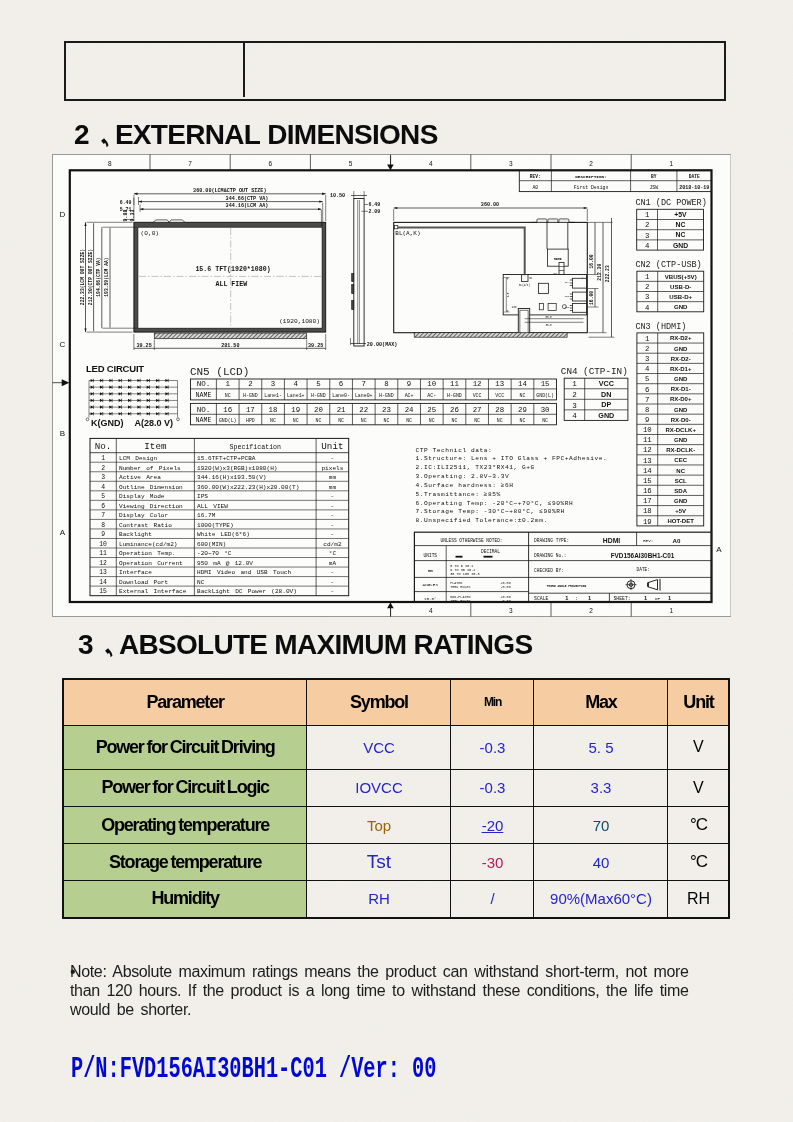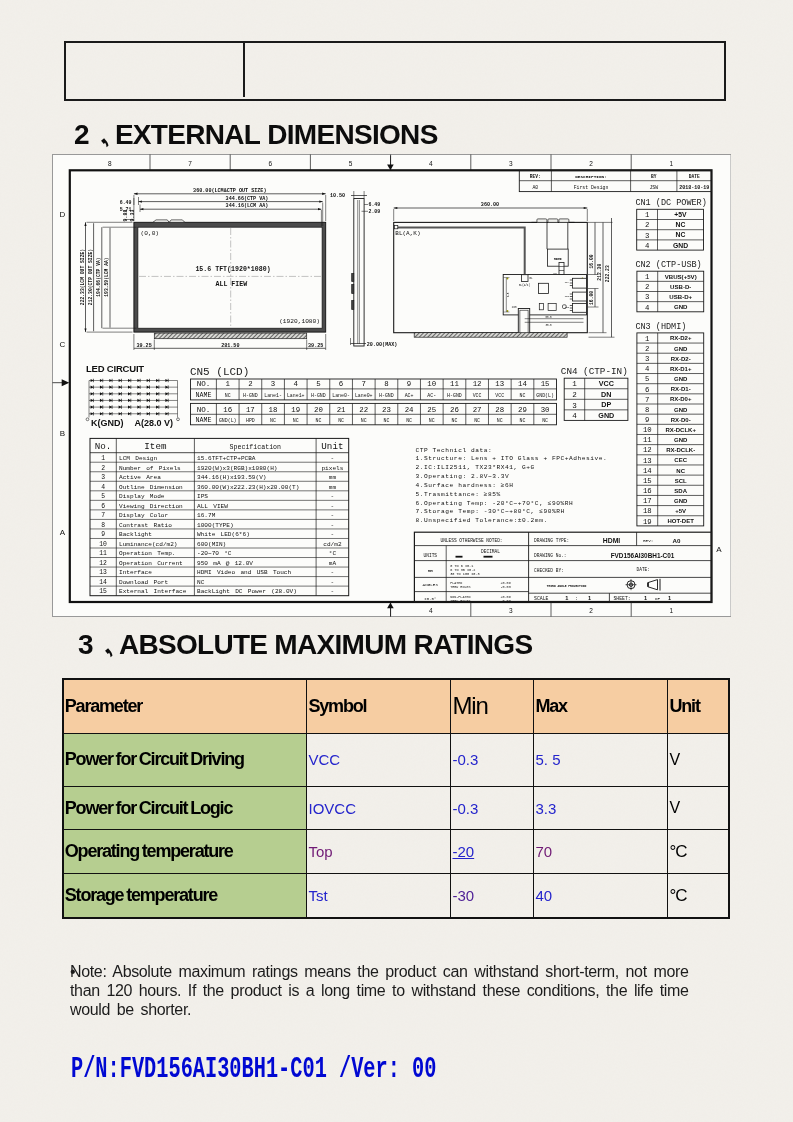--- a/index.html
+++ b/index.html
@@ -725,34 +725,34 @@
 <text x="576" y="599.5" font-size="5" text-anchor="middle" font-family="Liberation Mono" font-weight="normal" fill="#111">:</text>
 <text x="589" y="600.2" font-size="5.6" text-anchor="middle" font-family="Liberation Sans" font-weight="bold" fill="#111">1</text>
 <text x="612.9" y="600" font-size="4.8" text-anchor="start" font-family="Liberation Mono" font-weight="normal" fill="#111">SHEET:</text>
 <text x="645" y="600.2" font-size="5.6" text-anchor="middle" font-family="Liberation Sans" font-weight="bold" fill="#111">1</text>
 <text x="657" y="599.8" font-size="4.2" text-anchor="middle" font-family="Liberation Mono" font-weight="normal" fill="#111">OF</text>
 <text x="669" y="600.2" font-size="5.6" text-anchor="middle" font-family="Liberation Sans" font-weight="bold" fill="#111">1</text>
 </svg>
 
 <div class="abs" style="left:78px;top:628.5px;font-size:28px;font-weight:bold;color:#0c0c0c;letter-spacing:-0.7px;">3<span style="display:inline-block;width:26px;text-align:center;transform:rotate(-40deg) translate(-3px,-1px);">,</span>ABSOLUTE&nbsp;MAXIMUM&nbsp;RATINGS</div>
 
-<table class="abs" style="left:61.8px;top:677.6px;width:666.7px;height:241.2px;border-collapse:collapse;border:2.8px solid #111;table-layout:fixed;">
+<table class="abs" style="left:61.8px;top:677.6px;width:666.7px;height:241.2px;border-collapse:collapse;border:2.8px solid #111;table-layout:fixed;text-align:center;">
   <colgroup>
       <col style="width:244.2px">
       <col style="width:144px">
       <col style="width:83px">
       <col style="width:134px">
       <col style="width:61.4px">
     </colgroup>
 
   <tbody>
       <tr style="height:41.8px;background:#f6cda2;">
     <td style="border:1.8px solid #111;font-size:18px;font-weight:bold;letter-spacing:-1.2px;">Parameter</td>
     <td style="border:1.8px solid #111;font-size:18px;font-weight:bold;letter-spacing:-1.2px;">Symbol</td>
-    <td style="border:1.8px solid #111;font-size:24px;font-weight:normal;letter-spacing:-1.2px;">Min</td>
+    <td style="border:1.8px solid #111;font-size:12px;font-weight:bold;letter-spacing:-1.2px;">Min</td>
     <td style="border:1.8px solid #111;font-size:18px;font-weight:bold;letter-spacing:-1.2px;">Max</td>
     <td style="border:1.8px solid #111;font-size:18px;font-weight:bold;letter-spacing:-1.2px;">Unit</td>
   </tr>
 
   <tr style="height:40px;">
     <td style="border:1.8px solid #111;background:#b6ce90;font-size:18px;font-weight:bold;letter-spacing:-1.2px;word-spacing:-1px;">Power for Circuit Driving</td>
     <td style="border:1.8px solid #111;color:#2424cc;font-size:15px;">VCC</td>
     <td style="border:1.8px solid #111;color:#2424cc;font-size:15px;">-0.3</td>
     <td style="border:1.8px solid #111;color:#2424cc;font-size:15px;">5. 5</td>
     <td style="border:1.8px solid #111;font-size:16px;">V</td>
@@ -762,34 +762,41 @@
     <td style="border:1.8px solid #111;background:#b6ce90;font-size:18px;font-weight:bold;letter-spacing:-1.2px;word-spacing:-1px;">Power for Circuit Logic</td>
     <td style="border:1.8px solid #111;color:#2424cc;font-size:15px;">IOVCC</td>
     <td style="border:1.8px solid #111;color:#2424cc;font-size:15px;">-0.3</td>
     <td style="border:1.8px solid #111;color:#2424cc;font-size:15px;">3.3</td>
     <td style="border:1.8px solid #111;font-size:16px;">V</td>
   </tr>
 
 
   <tr style="height:33.4px;padding-left:44px;">
     <td style="border:1.8px solid #111;background:#b6ce90;font-size:18px;font-weight:bold;letter-spacing:-1.2px;word-spacing:-1px;">Operating temperature</td>
-    <td style="border:1.8px solid #111;color:#701a75;font-size:15px;">Top</td>
+    <td style="border:1.8px solid #111;color:#a16207;font-size:15px;">Top</td>
     <td style="border:1.8px solid #111;color:#2424cc;font-size:15px;text-decoration:underline;">-20</td>
-    <td style="border:1.8px solid #111;color:#701a75;font-size:15px;">70</td>
+    <td style="border:1.8px solid #111;color:#0c4a6e;font-size:15px;">70</td>
     <td style="border:1.8px solid #111;font-size:16px;font-size:17px;letter-spacing:-1px;">°C</td>
   </tr>
 
   <tr style="height:33.4px;">
     <td style="border:1.8px solid #111;background:#b6ce90;font-size:18px;font-weight:bold;letter-spacing:-1.2px;word-spacing:-1px;">Storage temperature</td>
-    <td style="border:1.8px solid #111;color:#2424cc;font-size:15px;">Tst</td>
-    <td style="border:1.8px solid #111;color:#4c1d95;font-size:15px;">-30</td>
+    <td style="border:1.8px solid #111;color:#2424cc;font-size:19px;">Tst</td>
+    <td style="border:1.8px solid #111;color:#be185d;font-size:15px;">-30</td>
     <td style="border:1.8px solid #111;color:#2424cc;font-size:15px;">40</td>
     <td style="border:1.8px solid #111;font-size:16px;font-size:17px;letter-spacing:-1px;">°C</td>
   </tr>
 
+  <tr style="height:33.4px;">
+    <td style="border:1.8px solid #111;background:#b6ce90;font-size:18px;font-weight:bold;letter-spacing:-1.2px;word-spacing:-1px;">Humidity</td>
+    <td style="border:1.8px solid #111;color:#2424cc;font-size:15px;">RH</td>
+    <td style="border:1.8px solid #111;color:#2424cc;font-size:15px;">/</td>
+    <td style="border:1.8px solid #111;color:#2424cc;font-size:15px;">90%(Max60°C)</td>
+    <td style="border:1.8px solid #111;font-size:16px;">RH</td>
+  </tr>
 </tbody>
   </table>
 
 <div class="abs" style="left:70px;top:961.5px;font-size:16px;color:#1c1c1c;line-height:19px;letter-spacing:-0.35px;word-spacing:2.6px;word-spacing:2.6px;">
   <span style="position:absolute;left:0;top:0;">•</span>
   <div style="">Note: Absolute maximum ratings means the product can withstand short-term, not more<br>than 120 hours. If the product is a long time to withstand these conditions, the life time<br>would be shorter.</div>
 </div>
 
 <div class="abs" style="left:70.5px;top:1052.5px;font-size:29px;font-weight:bold;color:#0008d2;font-family:'Liberation Mono',monospace;transform:scaleX(0.7);transform-origin:left top;">P/N:FVD156AI30BH1-C01 /Ver: 00</div>
 </body></html>

